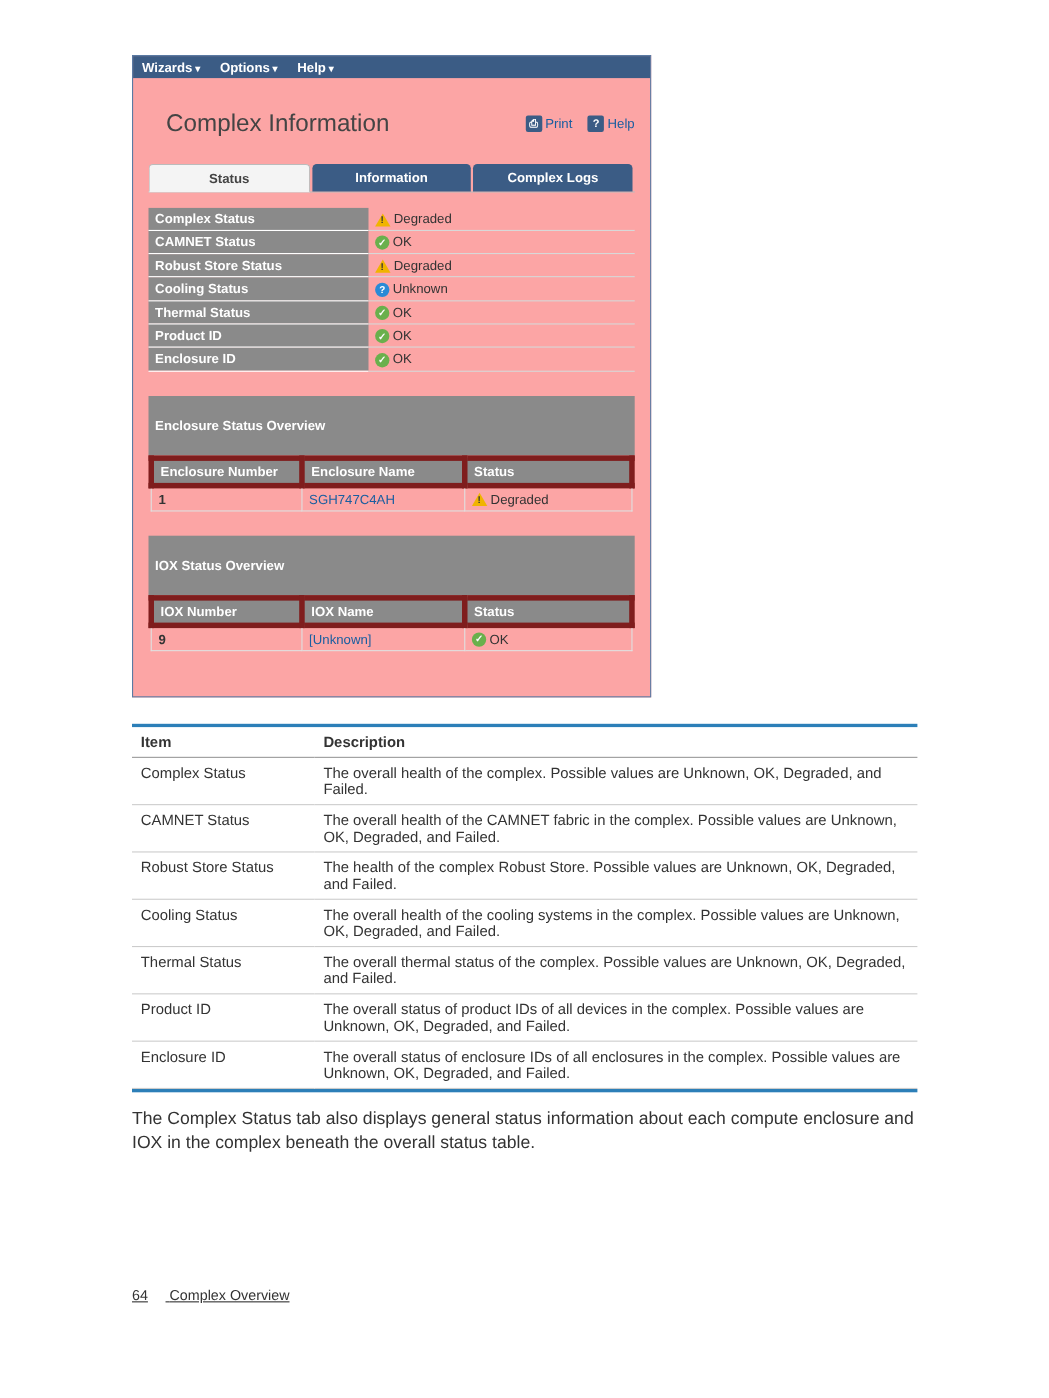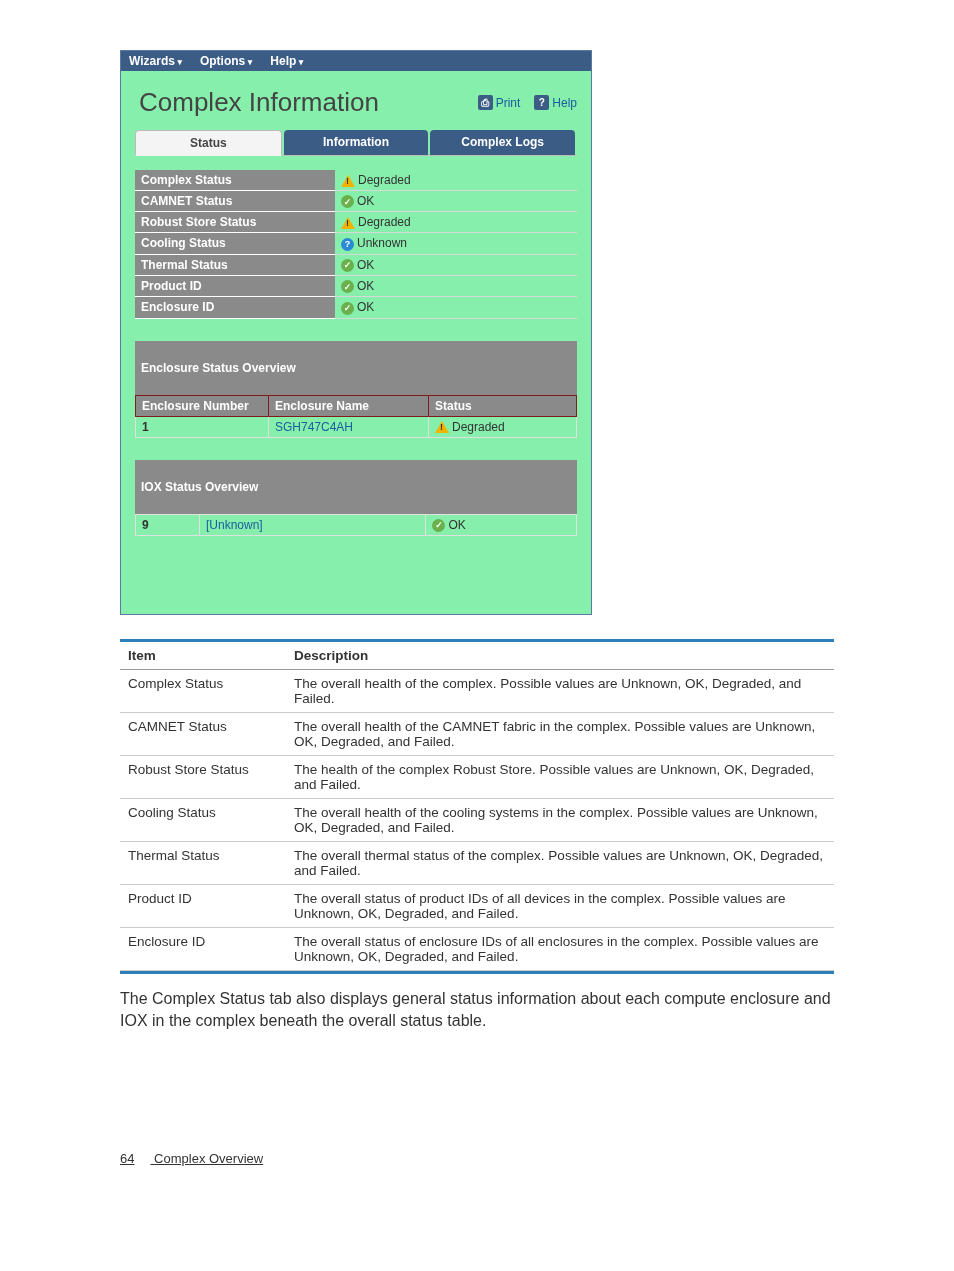--- a/index.html
+++ b/index.html
@@ -6,41 +6,41 @@
     margin: 0;
     padding: 50px 120px;
     font-family: Arial, Helvetica, sans-serif;
     font-size: 13px;
     color: #333;
     background: #fff;
   }
   .app {
     width: 470px;
     border: 1px solid #5a7aa3;
-    background: #86efac;
+    background: #fca5a5;
   }
   .menubar {
     background: #3b5c85;
     color: #fff;
     padding: 3px 8px;
     font-size: 12px;
     font-weight: bold;
     display: flex;
     gap: 18px;
   }
   .menubar .item::after { content: " ▾"; font-size: 9px; }
   .titlebar {
     display: flex;
     align-items: center;
     justify-content: space-between;
     padding: 12px 14px 8px 14px;
   }
   .titlebar h1 {
-    margin: 4px;
-    font-size: 26px;
+    margin: 16px;
+    font-size: 22px;
     font-weight: normal;
     color: #444;
   }
   .titlebar .actions {
     display: flex;
     gap: 14px;
     align-items: center;
     font-size: 12px;
   }
   .titlebar .actions a {
@@ -153,21 +153,21 @@
     border-collapse: collapse;
     font-size: 12px;
     border: 1px solid #d0d0d0;
   }
   table.grid th {
     background: #8a8a8a;
     color: #fff;
     font-weight: bold;
     text-align: left;
     padding: 3px 6px;
-    border: 1px solid #7f1d1d;
+    border: 5px solid #7f1d1d;
   }
   table.grid td {
     padding: 3px 6px;
     border: 1px solid #e0e0e0;
   }
   table.grid td.num { font-weight: bold; }
   table.grid td.link { color: #1a5ea0; font-weight: normal; }
   
   
   .desc-wrap {
@@ -278,20 +278,25 @@
         <td class="num">1</td>
         <td class="link">SGH747C4AH</td>
         <td><span class="warn-tri"></span><span>Degraded</span></td>
       </tr>
     </tbody>
       </table>
 
     <div class="subhead">IOX Status Overview</div>
     <table class="grid">
       <tbody>
+          <tr>
+        <th style="width:120px">IOX Number</th>
+        <th>IOX Name</th>
+        <th style="width:135px">Status</th>
+      </tr>
       <tr>
         <td class="num">9</td>
         <td class="link">[Unknown]</td>
         <td><span class="stat-icon ok"></span><span>OK</span></td>
       </tr>
     </tbody>
       </table>
   </div>
 </div>
 

